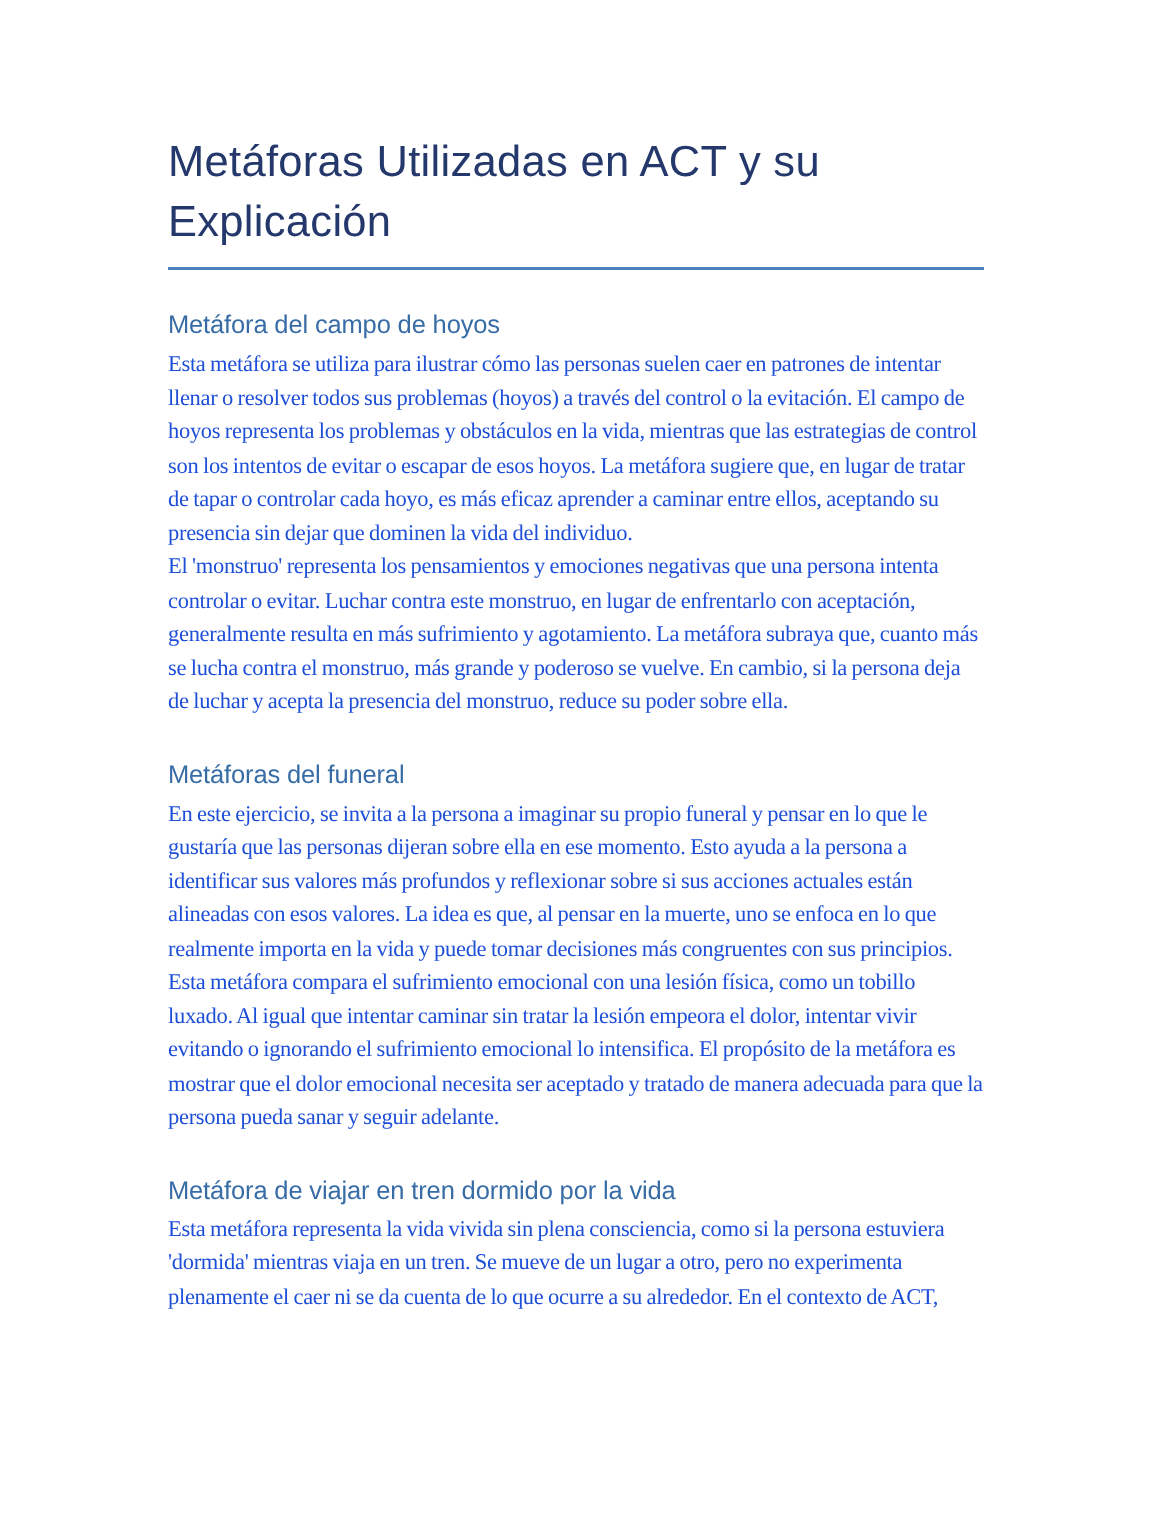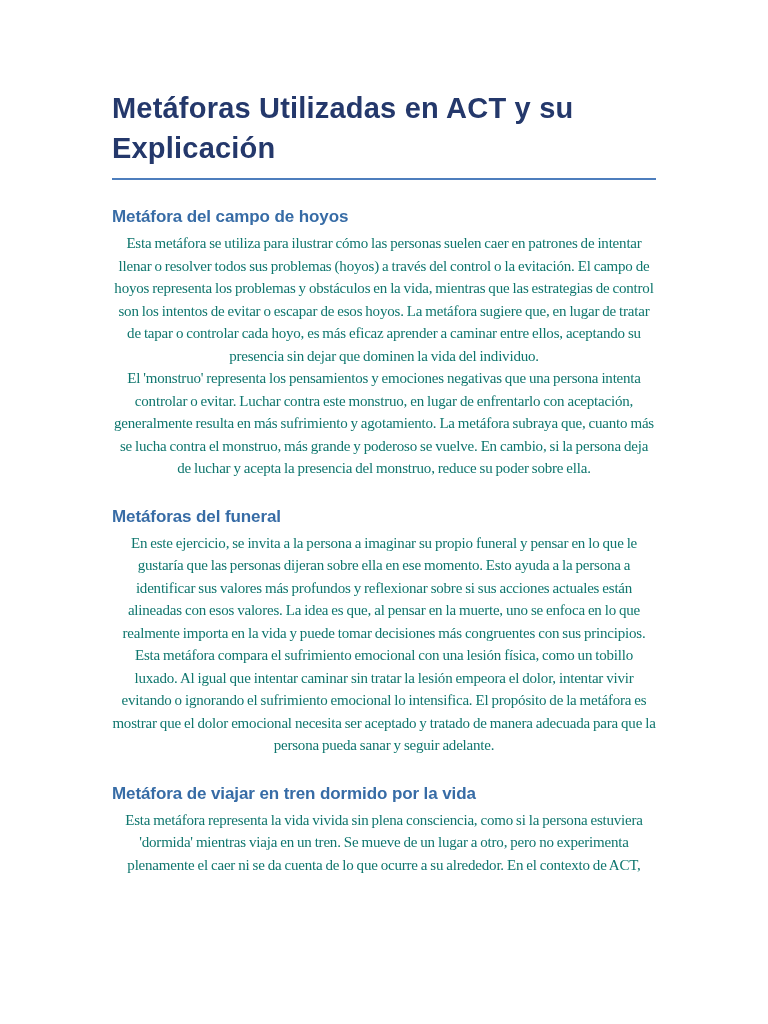--- a/index.html
+++ b/index.html
@@ -16,50 +16,50 @@
   }
   .content {
     width: 544px;
     margin: 0 auto;
     padding-top: 88px;
   }
   .doc-title {
     font-family: "Liberation Sans", "DejaVu Sans", sans-serif;
     font-size: 29px;
     line-height: 40px;
-    font-weight: 700;
+    font-weight: 400;
     color: #24386B;
     letter-spacing: 0.2px;
     margin: 0;
   }
   .title-rule {
     height: 0;
     border-bottom: 2px solid #4D7EBD;
     margin-top: 10px;
   }
   .section h2 {
     font-family: "Liberation Sans", "DejaVu Sans", sans-serif;
     font-size: 17px;
-    font-weight: 700;
+    font-weight: 400;
     color: #376CA6;
     letter-spacing: -0.1px;
     margin: 27px 0 5px 0;
   }
   .section:first-of-type h2 {
     margin-top: 33px;
   }
   .section p {
     font-family: "Liberation Serif", "DejaVu Serif", serif;
     font-size: 15px;
     line-height: 22.5px;
-    color: #0f766e;
+    color: #1d4ed8;
     letter-spacing: -0.2px;
     word-spacing: -0.5px;
     margin: 0;
-    text-align: center;
+    text-align: left;
   }
 </style>
 </head>
 <body>
 
 <div class="page">
   <div class="content">
 
     <h1 class="doc-title">Metáforas Utilizadas en ACT y su Explicación</h1>
     <div class="title-rule"></div>

